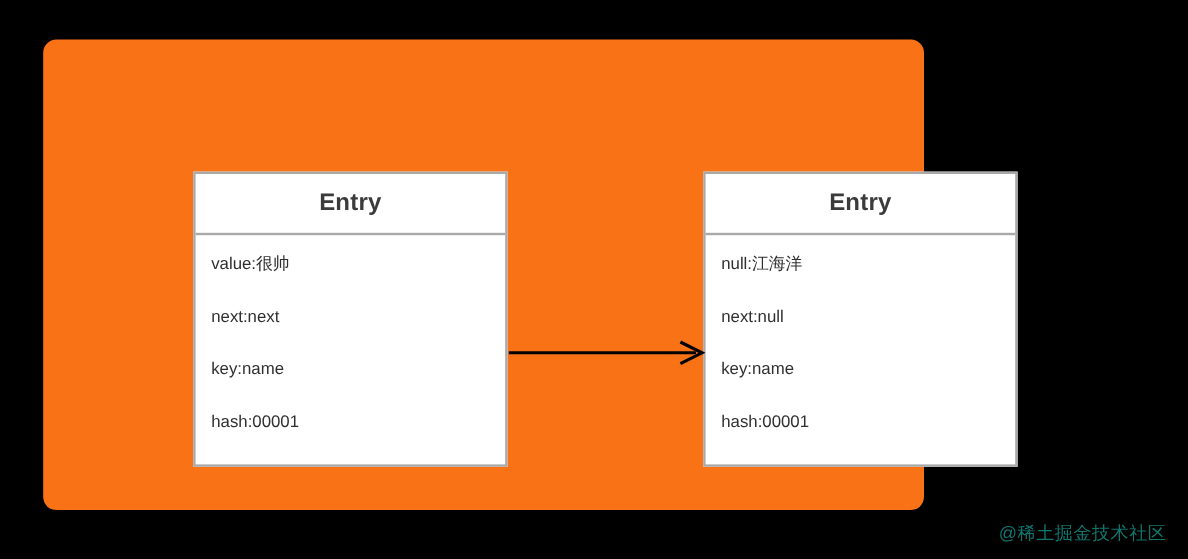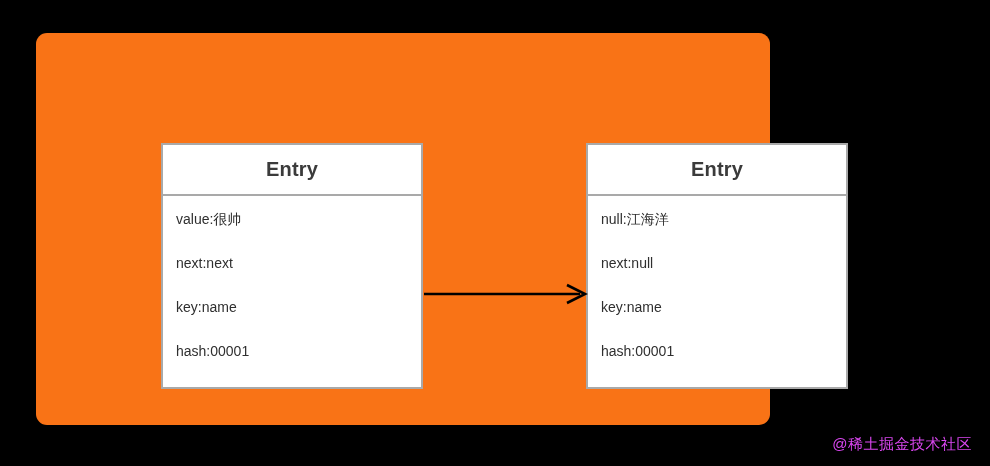--- a/index.html
+++ b/index.html
@@ -84,21 +84,21 @@
     width: 166px;
     height: 32px;
   }
 
   
   #watermark {
     position: absolute;
     right: 18px;
     bottom: 12px;
     font-size: 15px;
-    color: #d946ef;
+    color: #0f766e;
     letter-spacing: 0.5px;
     white-space: nowrap;
   }
 </style>
 </head>
 <body>
 
 <div id="canvas">
 
   <div id="card">

